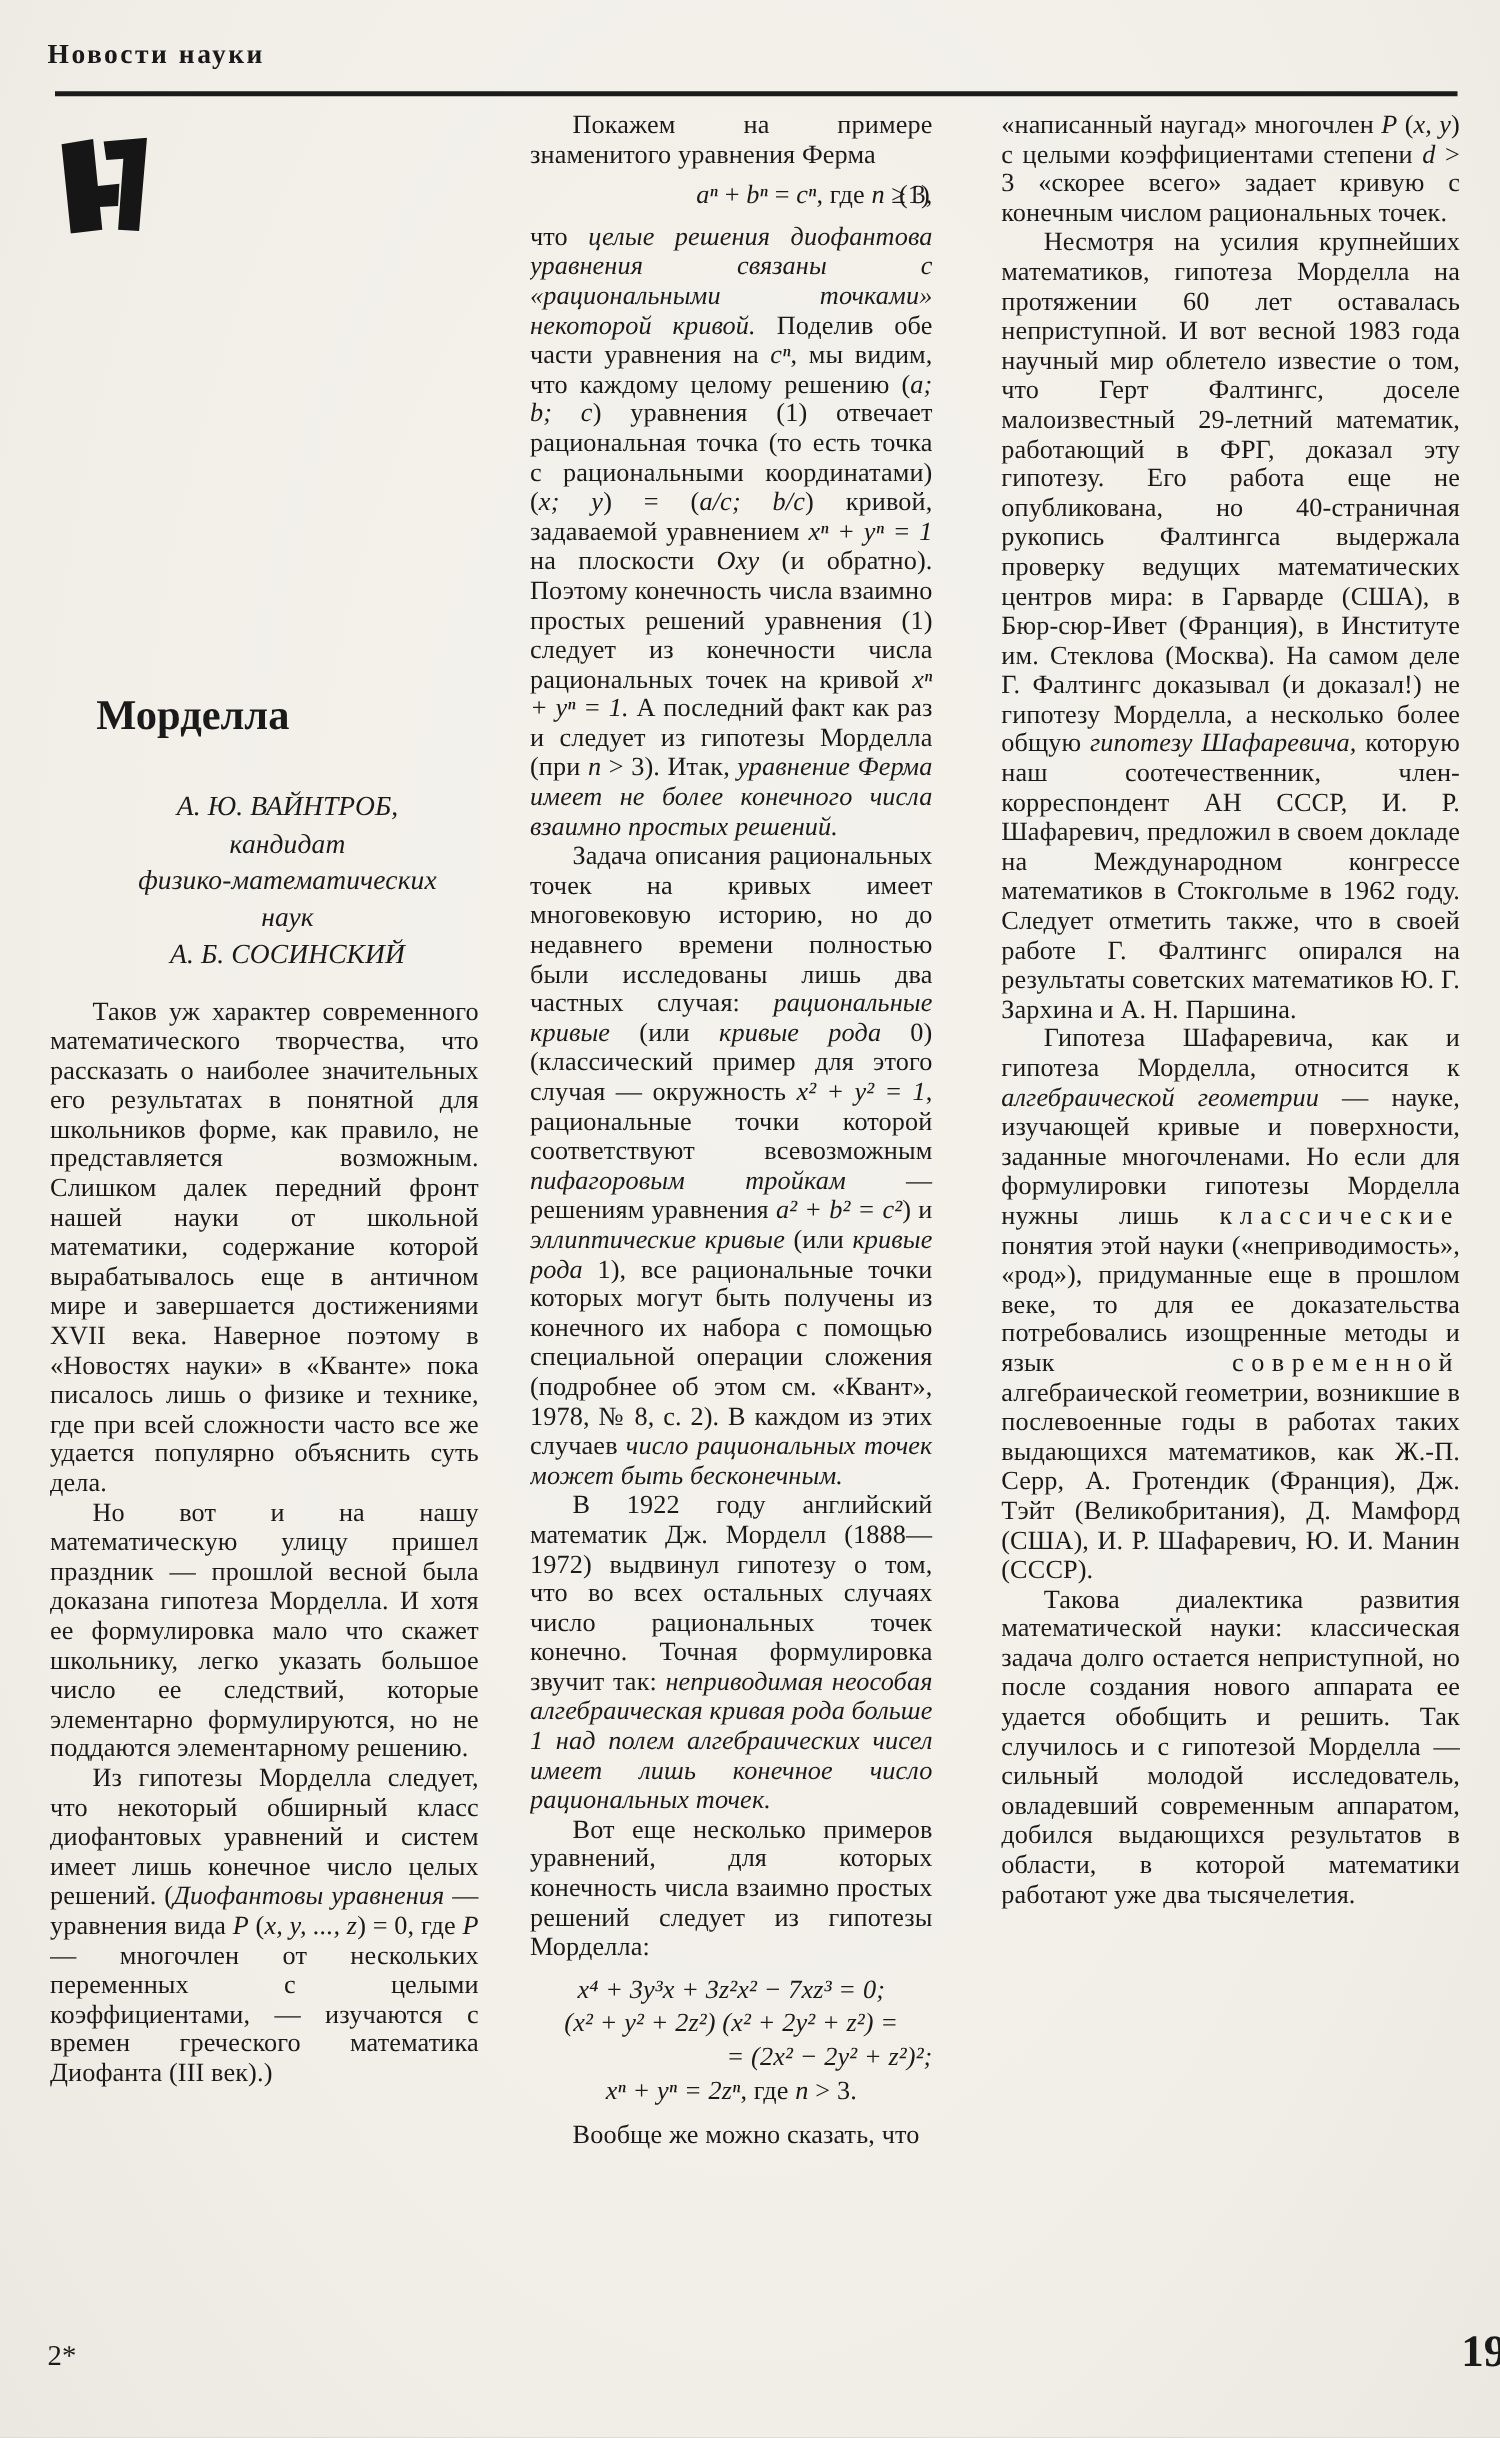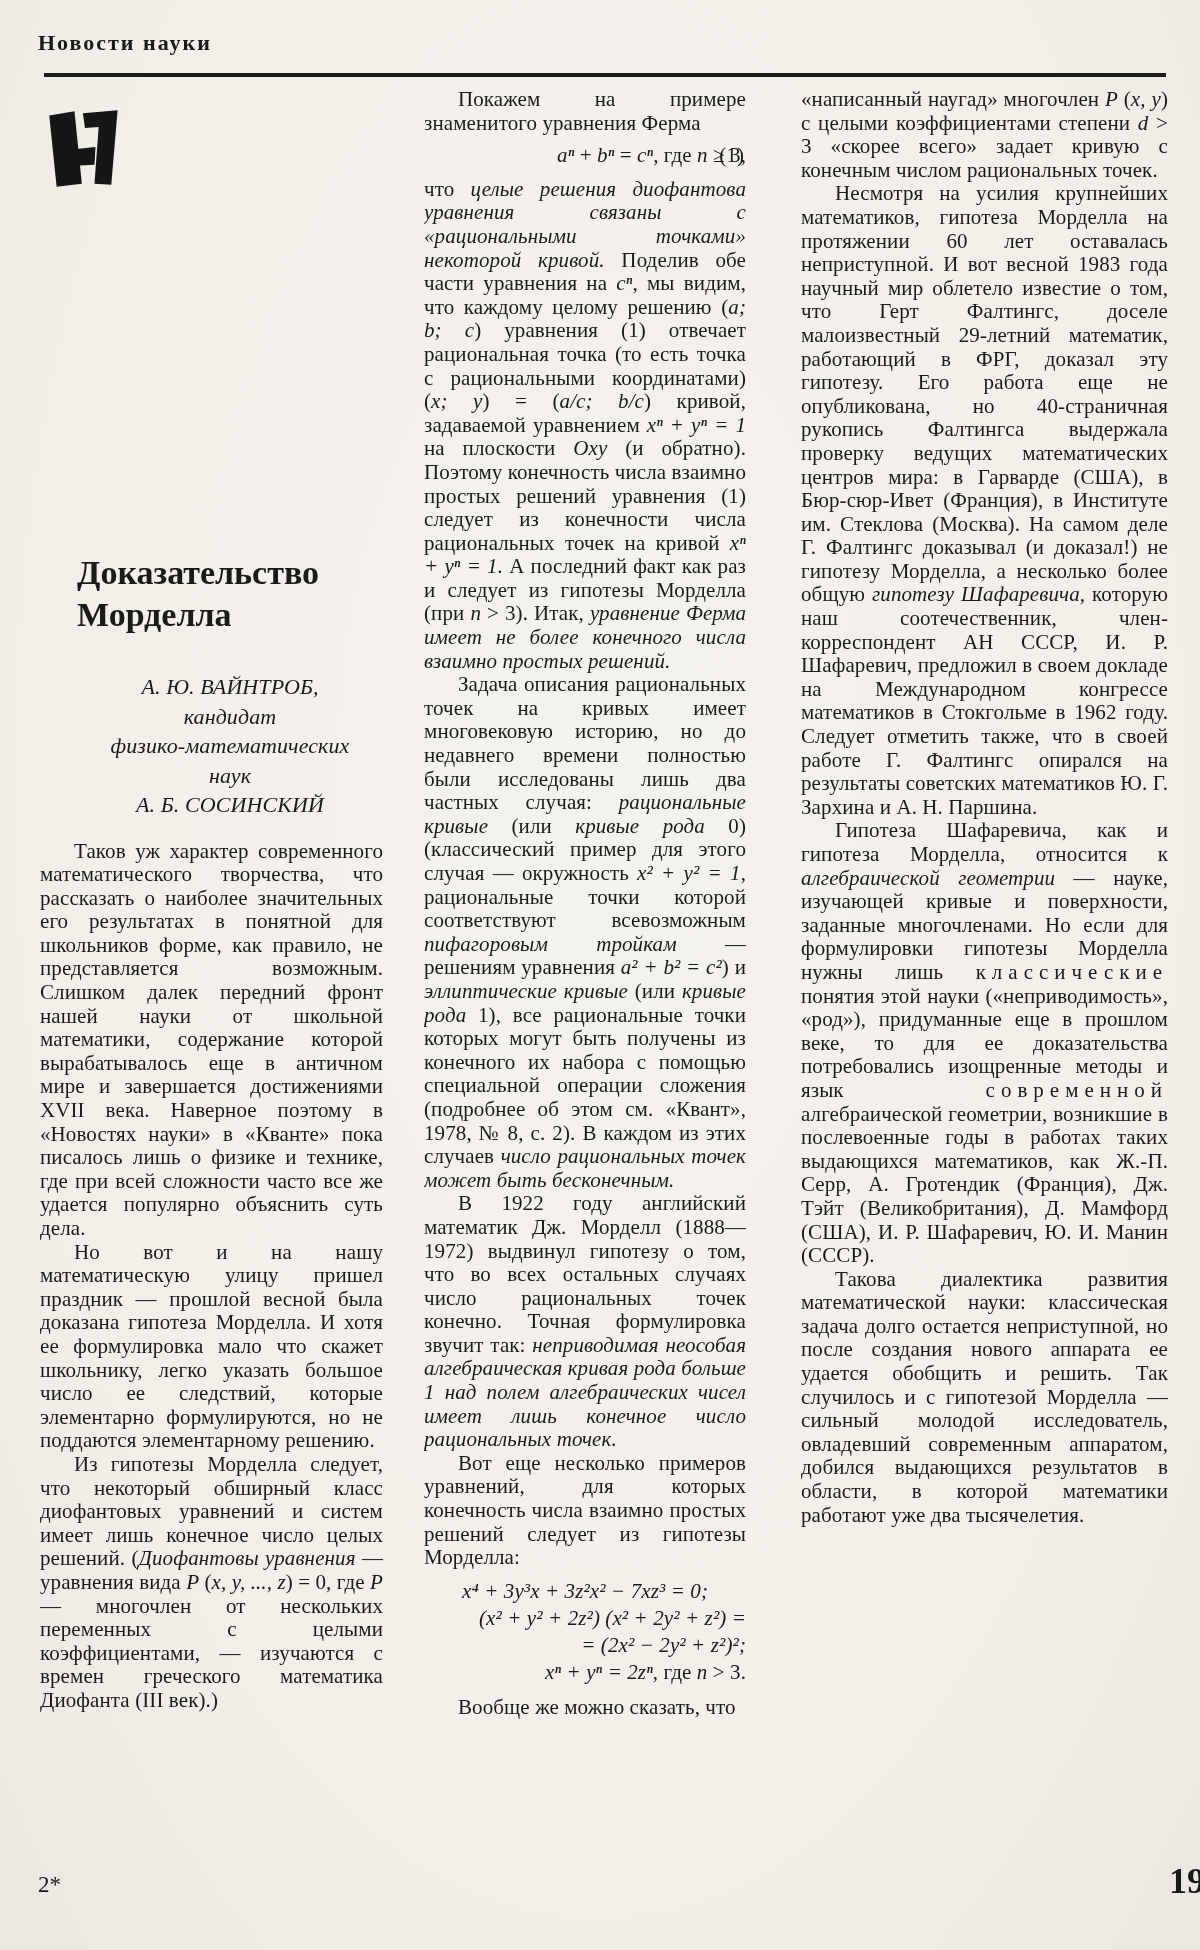--- a/index.html
+++ b/index.html
@@ -23,42 +23,41 @@
   .para{margin:0;text-indent:34px;}
   .para.noindent{text-indent:0;}
   .para.first{margin-top:20px;}
   .i{font-style:italic;}
   .sp{letter-spacing:6px;}
   .formula{position:relative;text-align:right;margin:9px 0 10px;white-space:nowrap;text-indent:0;}
   .formula .eqnum{position:absolute;right:2px;top:0;}
   .formulas{margin:8px 0 10px;line-height:27px;text-indent:0;}
   .fl{white-space:nowrap;}
   .fl.c{text-align:center;}
-  .fl.l{text-align:right;}
+  .fl.l{text-align:center;}
   .fl.r{text-align:right;}
   .footnote{position:absolute;left:38px;top:1872px;font-size:23px;}
   .pagenum{position:absolute;left:1169px;top:1860px;font-size:36px;font-weight:bold;}
 </style>
 </head>
 <body>
 
 <div class="page">
 
   <div class="hdr-title">Новости науки</div>
   <div class="hdr-rule"></div>
 
   <svg class="logo" width="82" height="77" viewBox="0 0 78 73" xmlns="http://www.w3.org/2000/svg">
     <polygon points="5,5 29,1 36,70 12,73" fill="#161616"></polygon>
     <polygon points="37,3 70,0 64,71 48,70 52,16 39,17" fill="#161616"></polygon>
     <polygon points="31,37 49,35 48,52 30,53" fill="#161616"></polygon>
   </svg>
 
   <div class="col left">
     <div class="title">
-      <div>Доказательство</div>
       <div>Морделла</div>
     </div>
     <div class="authors">
       <div>А. Ю. ВАЙНТРОБ,</div>
       <div>кандидат</div>
       <div>физико-математических</div>
       <div>наук</div>
       <div>А. Б. СОСИНСКИЙ</div>
     </div>
     <p class="para first"><span>Таков уж характер современного математического творчества, что рассказать о наиболее значительных его результатах в понятной для школьников форме, как правило, не представляется возможным. Слишком далек передний фронт нашей науки от школьной математики, содержание которой вырабатывалось еще в античном мире и завершается достижениями XVII века. Наверное поэтому в «Новостях науки» в «Кванте» пока писалось лишь о физике и технике, где при всей сложности часто все же удается популярно объяснить суть дела.</span></p>

